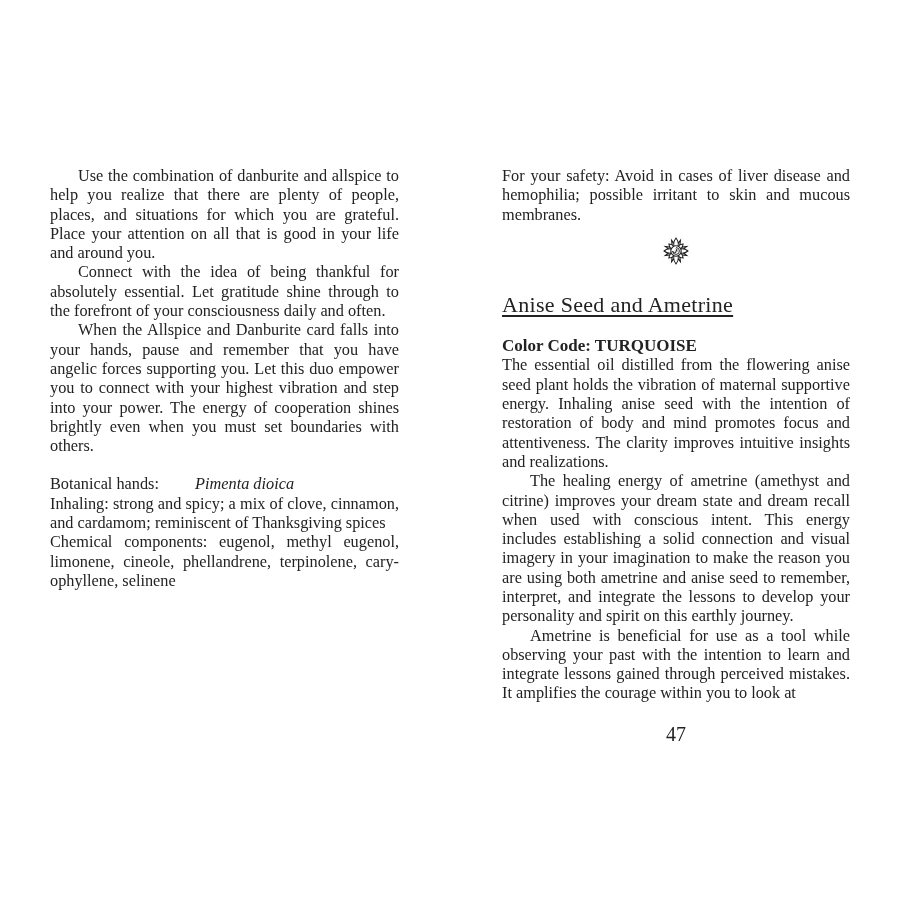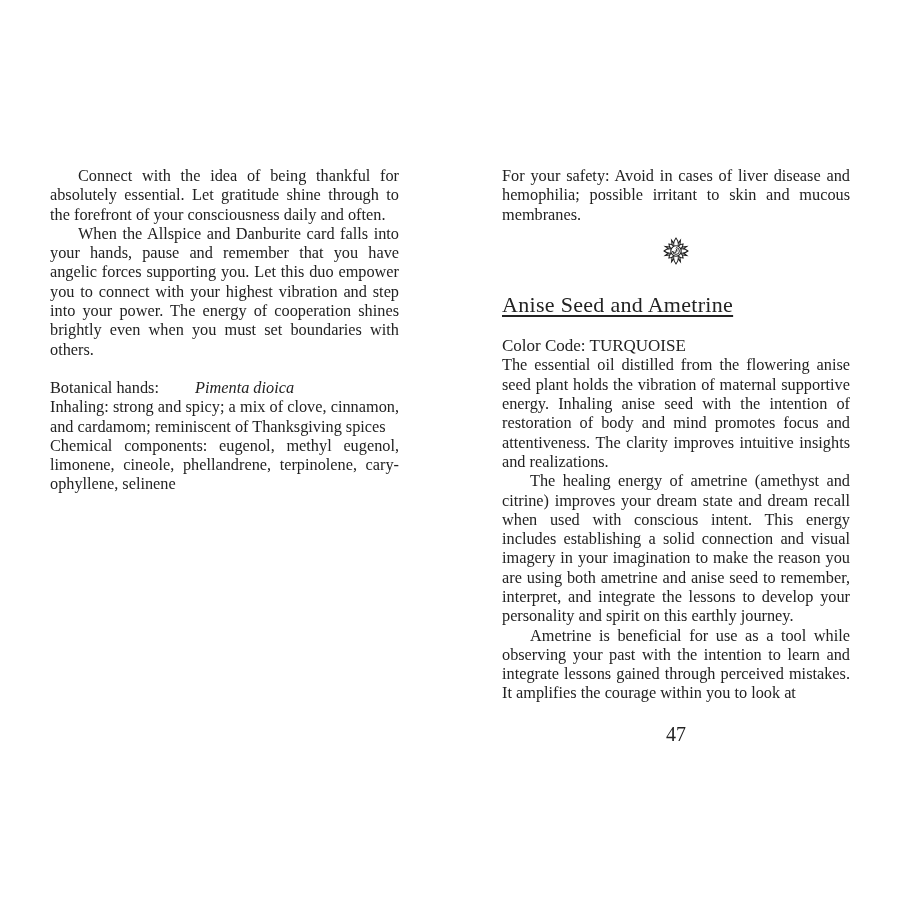--- a/index.html
+++ b/index.html
@@ -34,38 +34,39 @@
     font-weight: normal;
     letter-spacing: 0.3px;
     text-align: left;
     text-decoration: underline;
     text-underline-offset: 3px;
     text-decoration-thickness: 1.5px;
   }
   .color-code {
     margin-top: 5px;
     font-size: 17px;
-    font-weight: normal;
+    font-weight: bold;
     text-align: left;
   }
   .page-number {
     position: absolute;
     left: 502px;
     width: 348px;
     top: 723px;
     text-align: center;
     font-size: 20px;
   }
 </style>
 </head>
 <body>
 
 <div>
 
   <div class="column left">
+    <p class="indent">Use the combination of danburite and allspice to help you realize that there are plenty of people, places, and situations for which you are grateful. Place your attention on all that is good in your life and around you.</p>
     <p class="indent">Connect with the idea of being thankful for absolutely essential. Let gratitude shine through to the forefront of your consciousness daily and often.</p>
     <p class="indent">When the Allspice and Danburite card falls into your hands, pause and remember that you have angelic forces supporting you. Let this duo empower you to connect with your highest vibra­tion and step into your power. The energy of cooperation shines brightly even when you must set boundaries with others.</p>
 
     <div class="attrs-block">
       <p class="attr">
         <b>Botanical hands:</b>
         <span class="italic">Pimenta dioica</span>
       </p>
       <p class="attr">
         <b>Inhaling:</b>

